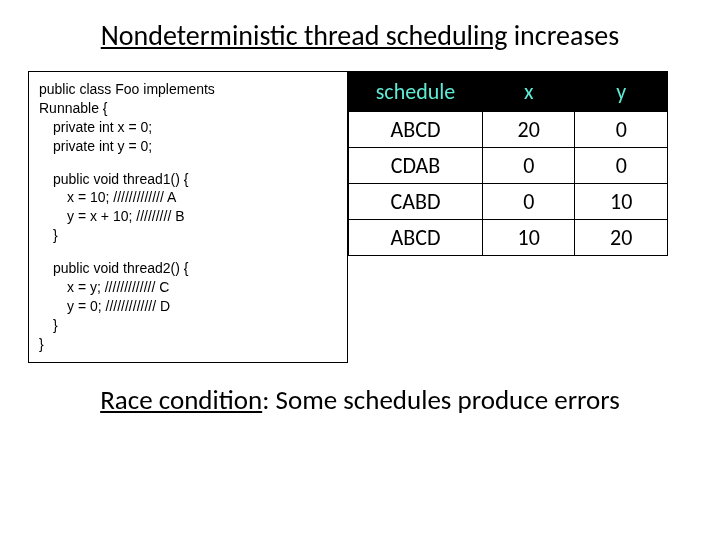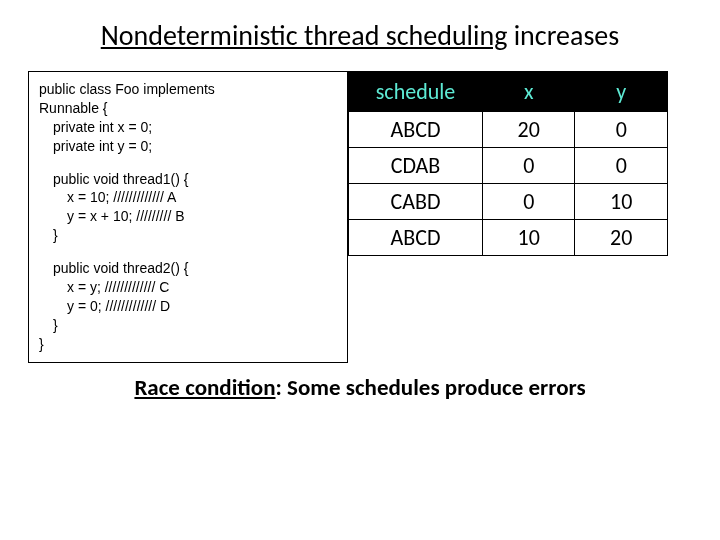--- a/index.html
+++ b/index.html
@@ -51,23 +51,23 @@
   }
   td {
     border: 1px solid #000;
     text-align: center;
     padding: 4px 15px;
   }
   th:first-child, td:first-child { width: 42%; }
   th:nth-child(2), td:nth-child(2) { width: 29%; }
   th:nth-child(3), td:nth-child(3) { width: 29%; }
   .footer {
-    margin-top: 10px;
-    font-size: 23px;
-    font-weight: bold;
+    margin-top: 20px;
+    font-size: 27px;
+    font-weight: normal;
     text-align: center;
   }
   .footer .rc { text-decoration: underline; }
 </style>
 </head>
 <body>
 
 <div class="title">
   <span class="underline">Nondeterministic thread scheduling</span><span> increases</span><br>
 </div>

